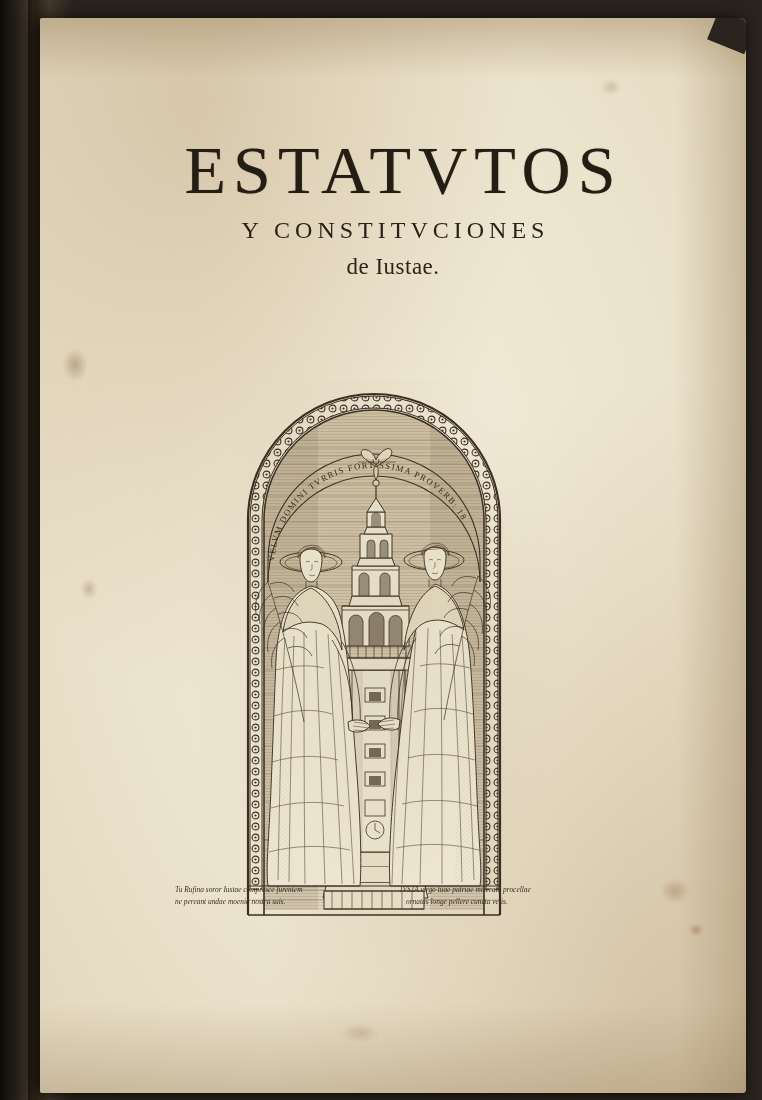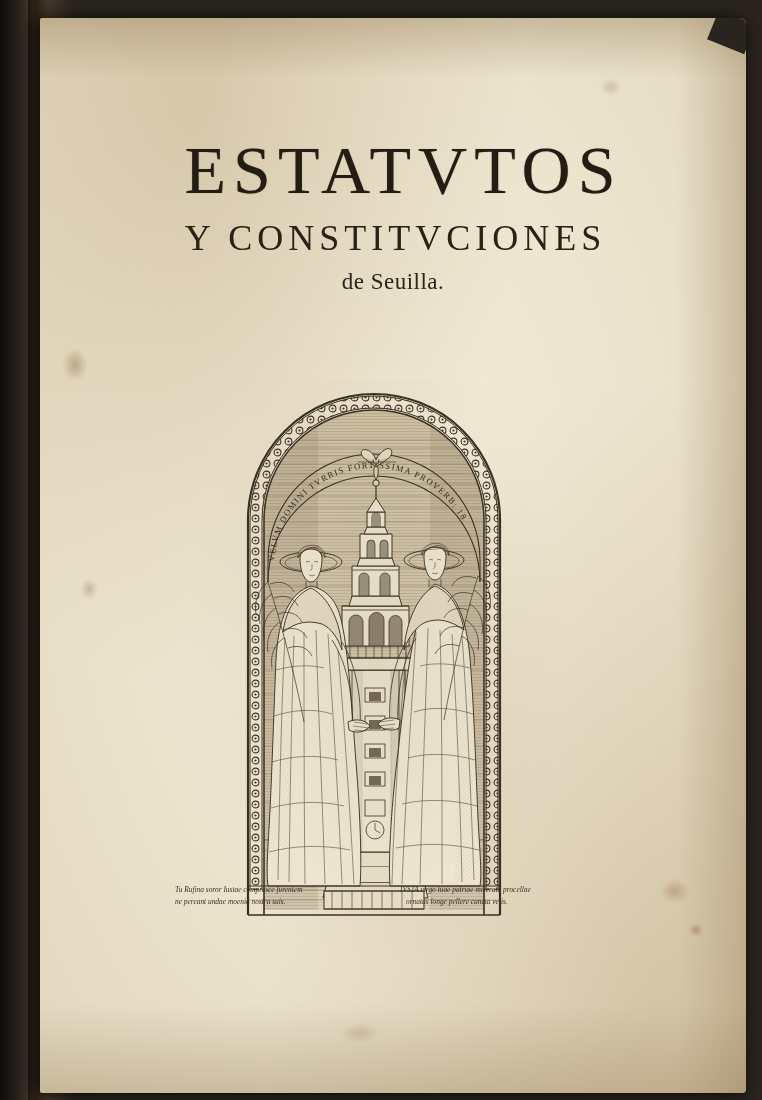--- a/index.html
+++ b/index.html
@@ -91,21 +91,21 @@
     font-size: 68px;
     letter-spacing: 7px;
     line-height: 1.02;
     font-weight: 400;
     text-indent: 7px;
     color:#241d14;
     text-shadow: 0 0 1px rgba(60,45,25,.45);
     padding-left: 14px;
   }
   #title-line-2 {
-    font-size: 36px;
+    font-size: 24px;
     letter-spacing: 5px;
     margin-top: 12px;
     text-indent: 5px;
     color:#2a2217;
   }
   #title-line-3 {
     font-size: 27px;
     letter-spacing: 3.5px;
     margin-top: 12px;
     text-indent: 4px;
@@ -157,21 +157,21 @@
     <div class="foxing" style="left:22px;top:330px;width:26px;height:34px;background:radial-gradient(ellipse,rgba(140,112,70,.45),rgba(140,112,70,0) 70%);"></div>
     <div class="foxing" style="left:40px;top:560px;width:18px;height:22px;background:radial-gradient(ellipse,rgba(140,112,70,.35),rgba(140,112,70,0) 70%);"></div>
     <div class="foxing" style="left:620px;top:860px;width:30px;height:26px;background:radial-gradient(ellipse,rgba(150,110,70,.40),rgba(150,110,70,0) 70%);"></div>
     <div class="foxing" style="left:648px;top:905px;width:16px;height:14px;background:radial-gradient(ellipse,rgba(150,100,60,.45),rgba(150,100,60,0) 70%);"></div>
     <div class="foxing" style="left:560px;top:60px;width:22px;height:18px;background:radial-gradient(ellipse,rgba(150,120,80,.30),rgba(150,120,80,0) 70%);"></div>
     <div class="foxing" style="left:300px;top:1005px;width:40px;height:20px;background:radial-gradient(ellipse,rgba(150,120,80,.28),rgba(150,120,80,0) 70%);"></div>
 
     <div id="title-block">
       <div id="title-line-1">ESTATVTOS</div>
       <div id="title-line-2">Y CONSTITVCIONES</div>
-      <div id="title-line-4">de Seuilla.</div>
+      <div id="title-line-4">de Iustae.</div>
     </div>
 
     <div id="plate">
       <div id="plate-inner">
         <svg class="plate-svg" width="420" height="625" viewBox="0 0 420 625" xmlns="http://www.w3.org/2000/svg">
           <defs>
             <linearGradient id="skyHatch" x1="0" y1="0" x2="0" y2="1">
               <stop offset="0%" stop-color="#cdbfa2"></stop>
               <stop offset="60%" stop-color="#d8ccb1"></stop>
               <stop offset="100%" stop-color="#e3d8c0"></stop>

